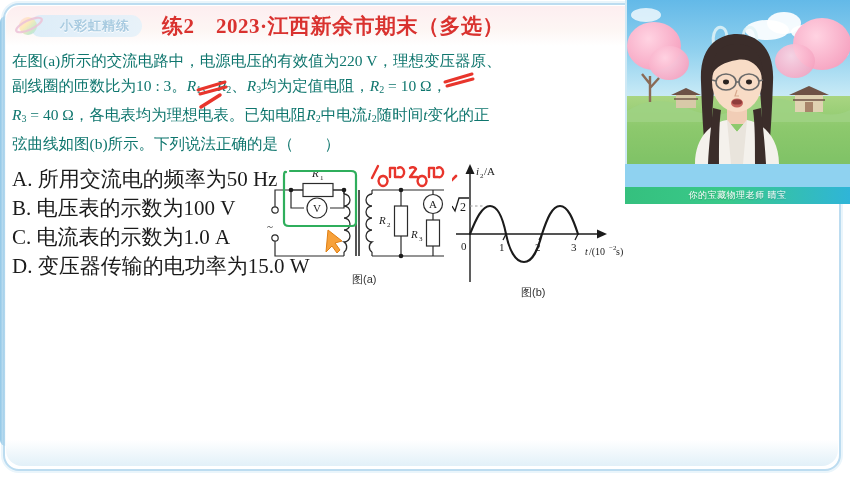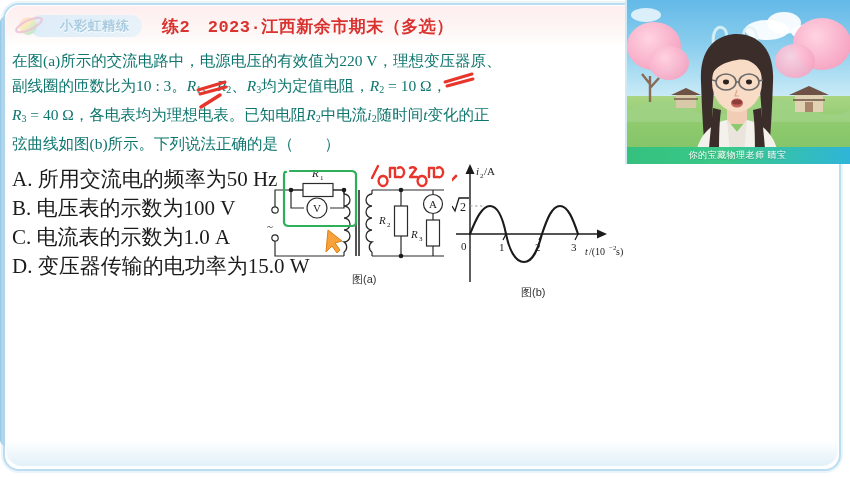--- a/index.html
+++ b/index.html
@@ -46,22 +46,22 @@
   .logo-planet{
     position:absolute;left:-16px;top:-4px;width:32px;height:32px;
   }
   .logo-text{
     font-family:"Liberation Sans","DejaVu Sans",sans-serif;
     font-size:13px;font-weight:bold;color:#9ac4dd;letter-spacing:1px;
     text-shadow:0 1px 0 #ffffff;
   }
   .header-title{
     margin-left:20px;
-    font-family:Liberation Mono, monospace;
-    font-size:17px;font-weight:bold;color:#d9322f;letter-spacing:.5px;
+    font-family:Liberation Serif, serif;
+    font-size:21px;font-weight:bold;color:#d9322f;letter-spacing:.5px;
     white-space:nowrap;
   }
   .rainbow-wm{
     position:absolute;right:4px;top:2px;width:150px;height:42px;
   }
   .rainbow-text{
     position:absolute;right:12px;top:27px;
     font-family:"Liberation Sans","DejaVu Sans",sans-serif;
     font-size:8px;color:#c98aa0;letter-spacing:.5px;white-space:nowrap;
     opacity:.95;
@@ -91,21 +91,21 @@
   .fig-cap{
     position:absolute;font-size:11px;color:#333;
     font-family:"Liberation Sans","DejaVu Sans",sans-serif;
     padding-left:16px;
   }
   .cap-a{left:336px;top:272px;}
   .cap-b{left:505px;top:272px;margin-top:13px;}
 
   
   .video{
-    position:absolute;left:625px;top:0;width:225px;height:164px;
+    position:absolute;left:625px;top:0;width:225px;height:204px;
     overflow:hidden;background:#8fd2f0;
   }
   .sky{position:absolute;left:0;top:0;width:225px;height:110px;
        background:linear-gradient(to bottom,#63b9e8 0%,#8fd0ee 45%,#bfe6f5 80%,#d9f0f7 100%);}
   .grass{position:absolute;left:0;top:96px;width:225px;height:68px;
        background:linear-gradient(to bottom,#a9d582 0%,#8dc96d 45%,#7fc266 100%);}
   .cloud{position:absolute;background:#ffffff;border-radius:50%;opacity:.92;}
   .tree{position:absolute;border-radius:50%;background:radial-gradient(circle at 40% 35%,#ffd3e2,#f7a8c4 70%,#ef93b4);}
   .pagoda{position:absolute;}
   .person{position:absolute;}

